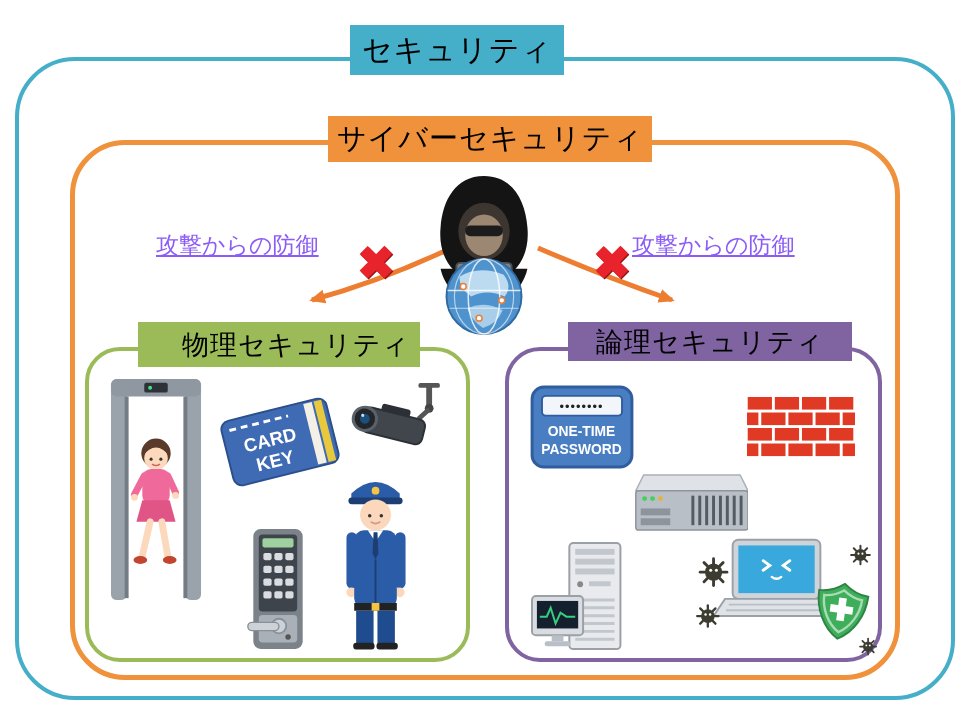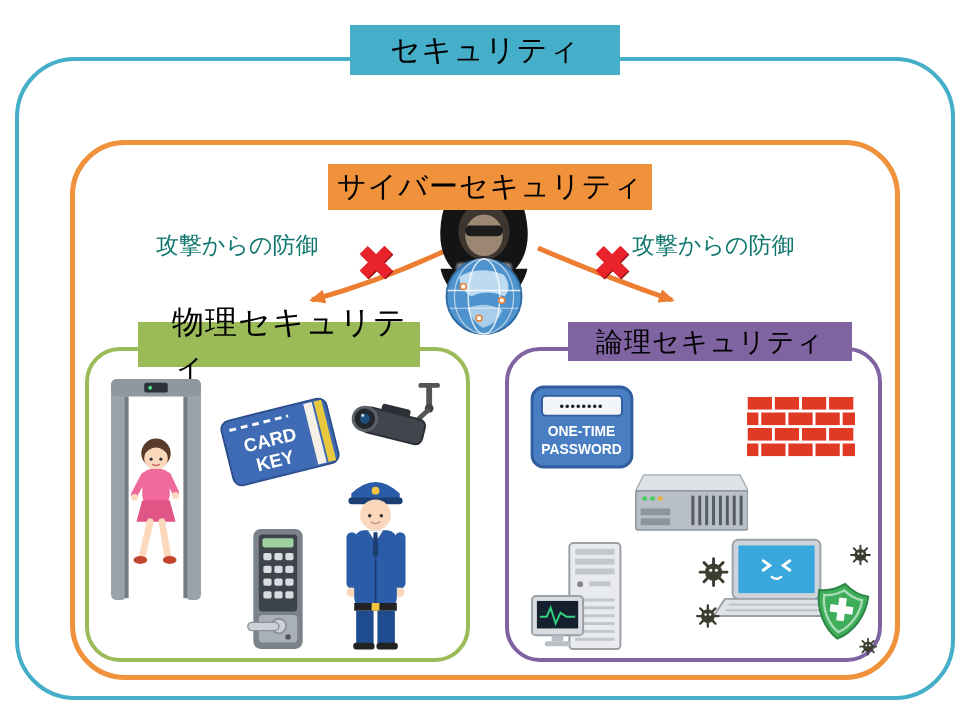--- a/index.html
+++ b/index.html
@@ -9,26 +9,26 @@
 
   
   .outer-box   { left:15px;  top:57px;  width:940px; height:643px; border:4px solid #45AEC8; border-radius:60px; }
   .cyber-box   { left:70px;  top:140px; width:830px; height:540px; border:5px solid #F0913B; border-radius:55px; }
   .physical-box{ left:85px;  top:347px; width:385px; height:315px; border:4px solid #9BBB59; border-radius:35px; background:#fff; }
   .logical-box { left:505px; top:347px; width:377px; height:315px; border:4px solid #8064A2; border-radius:35px; background:#fff; }
 
   
   .badge { position:absolute; display:flex; align-items:center; justify-content:center;
            color:#000; font-weight:500; letter-spacing:1px; }
-  .badge-security { left:350px; top:25px;  width:270px; height:50px; background:#45AEC8; font-size:30px; }
-  .badge-cyber    { left:328px; top:116px; width:324px; height:46px; background:#F0913B; font-size:29px;margin-top:48px; }
-  .badge-physical { left:138px; top:322px; width:282px; height:45px; background:#9BBB59; font-size:32px;padding-left:34px; }
+  .badge-security { left:350px; top:25px;  width:214px; height:50px; background:#45AEC8; font-size:30px; }
+  .badge-cyber    { left:328px; top:116px; width:324px; height:46px; background:#F0913B; font-size:29px; }
+  .badge-physical { left:138px; top:322px; width:282px; height:45px; background:#9BBB59; font-size:27px;padding-left:34px; }
   .badge-logical  { left:568px; top:322px; width:284px; height:39px; background:#8064A2; font-size:27px; }
 
-  .defense-label { position:absolute; font-size:23px; font-weight:500; color:#0f766e; white-space:nowrap; }
+  .defense-label { position:absolute; font-size:23px; font-weight:500; color:#8b5cf6; white-space:nowrap;text-decoration:underline; }
   .defense-left  { left:156px; top:230px; }
   .defense-right { left:632px; top:230px; }
 
   .blocked-x { position:absolute; width:52px; text-align:center; font-size:46px; font-weight:bold;
                color:#E8232B; text-shadow:1px 1px 0 #8f1114; line-height:1; }
   .blocked-x-left  { left:350px; top:240px; }
   .blocked-x-right { left:586px; top:240px; }
 
   .arrows-overlay { left:0; top:0; width:970px; height:715px; pointer-events:none; }
 

